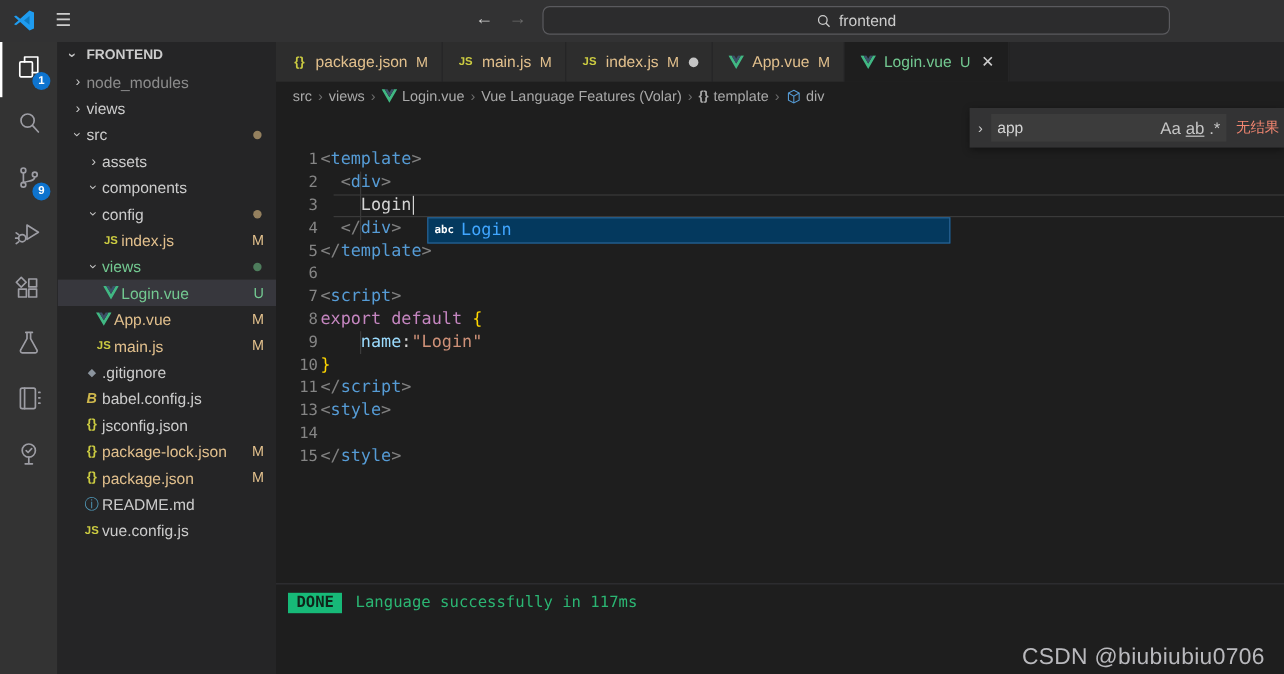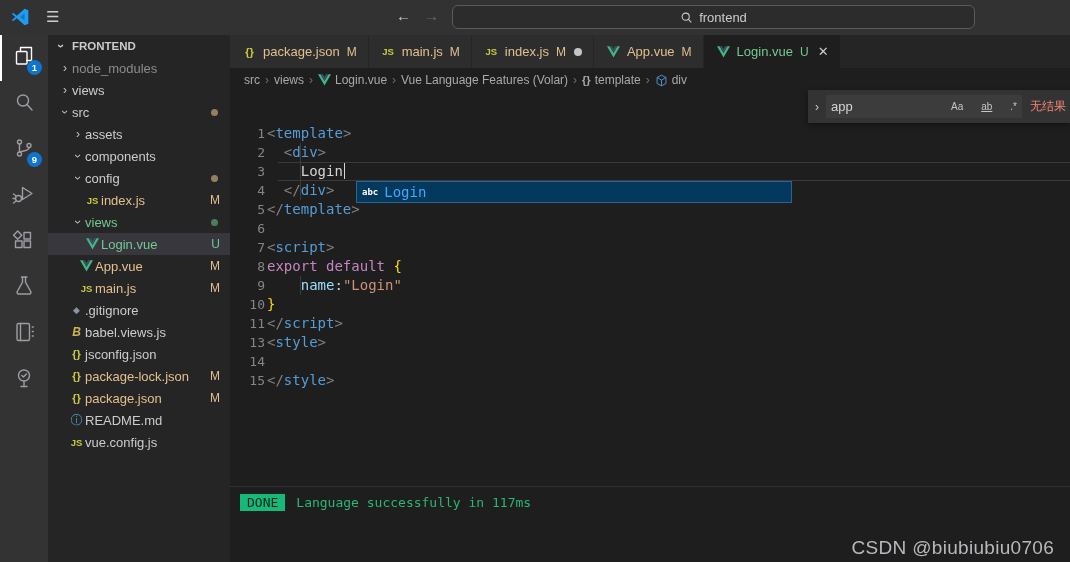--- a/index.html
+++ b/index.html
@@ -72,30 +72,30 @@
   .suggest{position:absolute;left:126px;top:89px;width:434px;background:#04395e;border:1px solid #2a6496;
     display:flex;align-items:center;height:20px;z-index:6}
   .sg-ic{background:transparent;color:#ffffff;font-weight:bold;font-size:9px;margin:0 6px 0 5px}
   .sg-label{color:#40a6ff;font-size:14px}
   
   .find{position:absolute;top:55px;right:0;height:33px;background:#333334;display:flex;align-items:center;
     box-shadow:0 2px 6px rgba(0,0,0,.4);z-index:7;padding-right:4px}
   .fw-chev{width:18px;color:#cccccc;font-size:12px;text-align:center;cursor:pointer}
   .fw-input{width:196px;height:23px;background:#3c3c3c;display:flex;align-items:center;padding:0 5px;box-sizing:border-box}
   .fw-q{color:#d4d4d4;font-size:13px;flex:1}
-  .fw-btn{color:#c5c5c5;font-size:10px;margin-left:18px;cursor:pointer}
+  .fw-btn{color:#c5c5c5;font-size:14px;margin-left:4px;cursor:pointer}
   .fw-btn.word{text-decoration:underline}
   .fw-res{color:#f48771;font-size:12px;margin-left:8px;white-space:nowrap}
   
   .panel{height:75px;border-top:1px solid #313135;flex:none;position:relative}
   .ptabs{display:flex;align-items:center;height:32px;padding-left:15px}
   .ptab{font-size:12px;color:#969696;margin-right:20px;padding:4px 2px 3px;cursor:pointer}
   .ptab.active{color:#e7e7e7;border-bottom:1px solid #e7e7e7}
   .termline{display:flex;align-items:center;margin:7px 0 0 10px;font-family:"DejaVu Sans Mono",monospace;font-size:13px}
-  .term-badge{background:#17b978;color:#10241a;padding:1px 7px;margin-right:11px;font-weight:normal}
+  .term-badge{background:#17b978;color:#10241a;padding:1px 7px;margin-right:11px;font-weight:bold}
   .term-msg{color:#2bb673}
   .watermark{position:absolute;right:16px;bottom:3px;font-size:19px;color:#b9b9bd;letter-spacing:.3px}
 </style>
 </head>
 <body>
 
 <div class="titlebar">
   <span class="vslogo">
     <svg width="20" height="20" viewBox="0 0 24 24">
         <path fill="#1f9cf0" d="M17.5 2L8.2 10.4 4 7.2 2 8.2l4.5 3.8L2 15.8l2 1 4.2-3.2L17.5 22l4.5-2V4z"></path>
@@ -256,21 +256,21 @@
           <span class="gbadge c-mod">M</span>
         </div>
         <div class="trow">
           <span style="width:20px;flex:none"></span>
           <span class="fi dia">◆</span>
           <span class="">.gitignore</span>
         </div>
         <div class="trow">
           <span style="width:20px;flex:none"></span>
           <span class="fi bab">B</span>
-          <span class="">babel.views.js</span>
+          <span class="">babel.config.js</span>
         </div>
         <div class="trow">
           <span style="width:20px;flex:none"></span>
           <span class="fi braces">{}</span>
           <span class="">jsconfig.json</span>
         </div>
         <div class="trow">
           <span style="width:20px;flex:none"></span>
           <span class="fi braces">{}</span>
           <span class="c-mod">package-lock.json</span>

